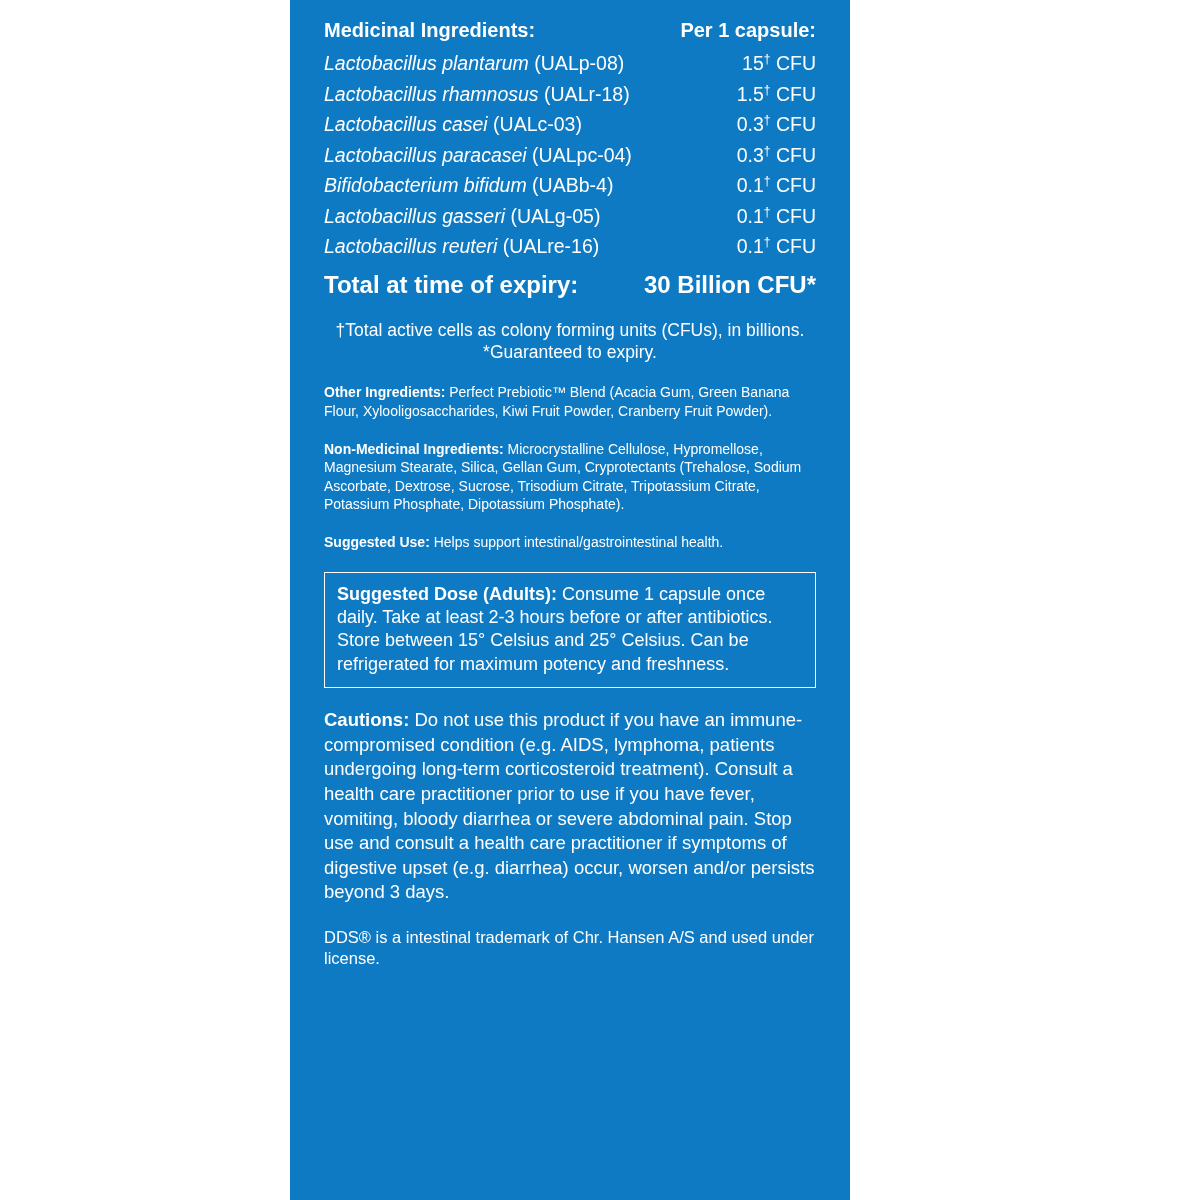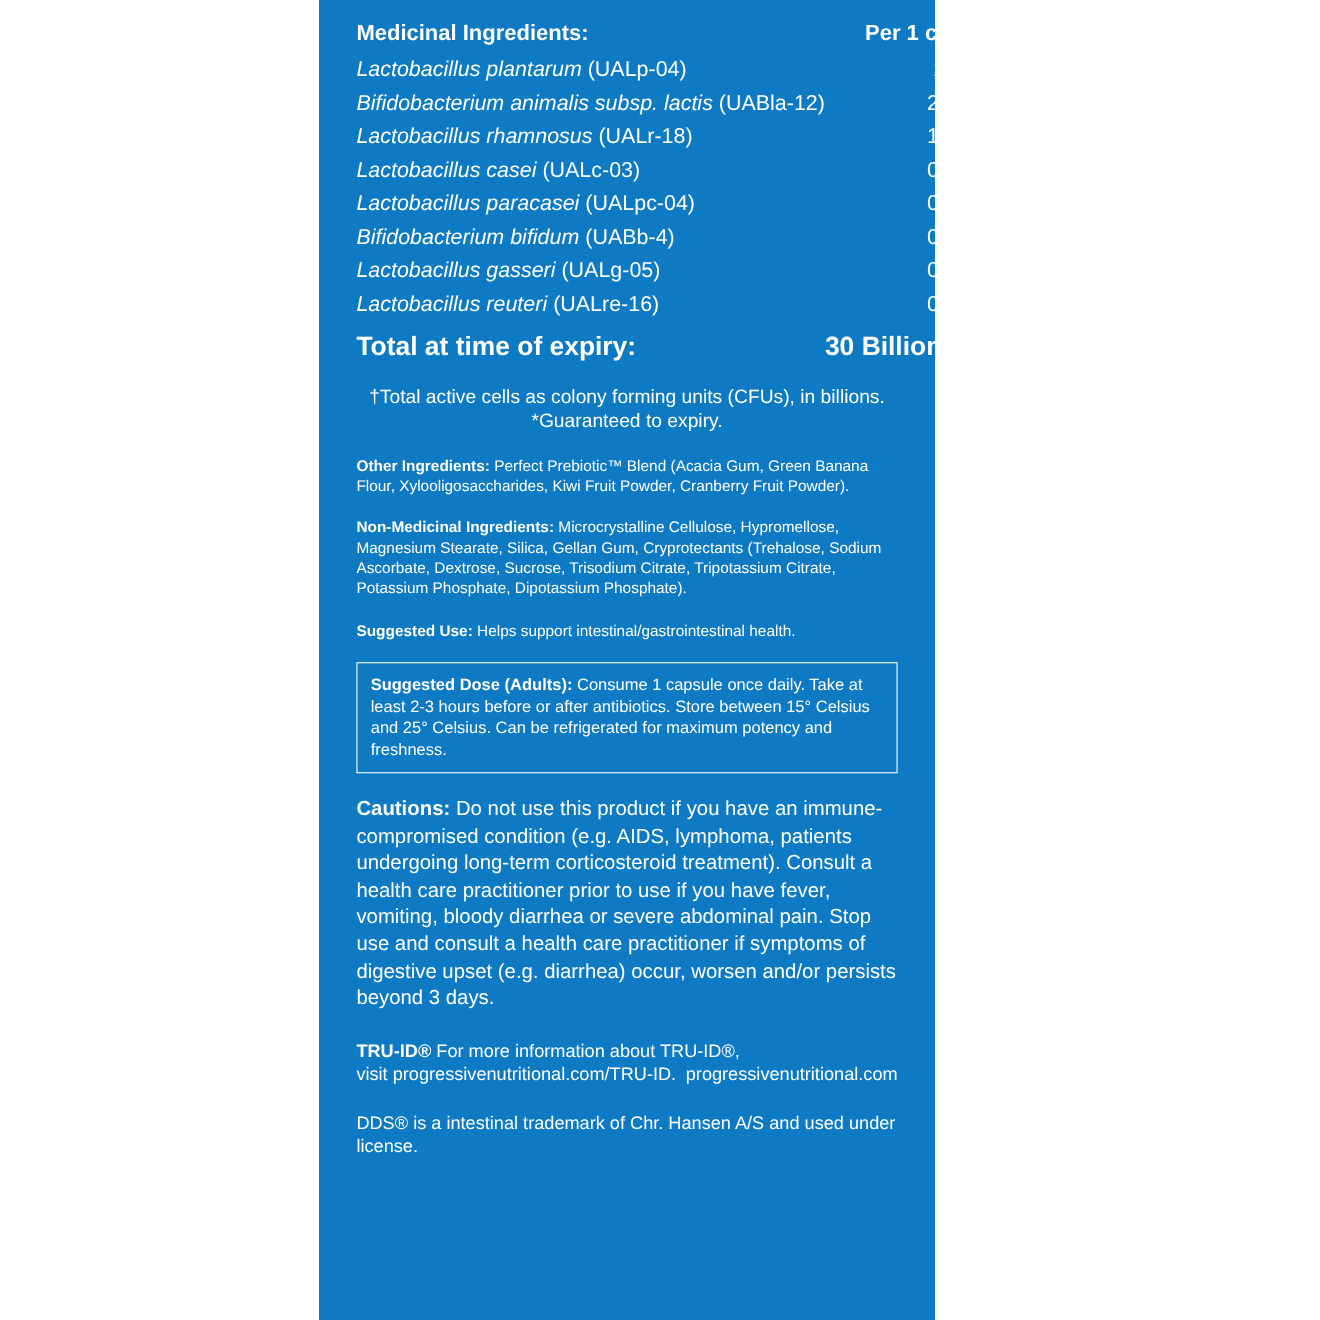--- a/index.html
+++ b/index.html
@@ -66,21 +66,21 @@
     line-height: 1.31;
     margin-top: 20px;
   }
   .para b, .lbl {
     font-weight: bold;
   }
   .dose-box {
     margin-top: 20px;
     border: 1.5px solid #ffffff;
     padding: 10px 12px 11px 12px;
-    font-size: 15px;
+    font-size: 18px;
     line-height: 1.3;
   }
   .cautions {
     font-size: 18.5px;
     line-height: 1.33;
     margin-top: 20px;
   }
   .truid {
     margin-top: 26px;
     font-size: 16.5px;
@@ -104,29 +104,25 @@
 <div id="panel">
 
   <table class="ing-table">
     <tbody>
       <tr class="hdr">
         <td>Medicinal Ingredients:</td>
         <td class="amt">Per 1 capsule:</td>
       </tr>
 
       <tr>
-        <td><span class="ital">Lactobacillus plantarum</span><span> (UALp-04)</span></td>
+        <td><span class="ital">Lactobacillus plantarum</span><span> (UALp-08)</span></td>
         <td class="amt"><span>15</span><sup>†</sup><span> CFU</span></td>
       </tr>
 
 
-      <tr>
-        <td><span class="ital">Bifidobacterium animalis subsp. lactis</span><span> (UABla-12)</span></td>
-        <td class="amt"><span>2.5</span><sup>†</sup><span> CFU</span></td>
-      </tr>
 
       <tr>
         <td><span class="ital">Lactobacillus rhamnosus</span><span> (UALr-18)</span></td>
         <td class="amt"><span>1.5</span><sup>†</sup><span> CFU</span></td>
       </tr>
 
       <tr>
         <td><span class="ital">Lactobacillus casei</span><span> (UALc-03)</span></td>
         <td class="amt"><span>0.3</span><sup>†</sup><span> CFU</span></td>
       </tr>
@@ -177,21 +173,16 @@
   </div>
 
   <div class="dose-box">
     <span class="lbl">Suggested Dose (Adults):</span><span> Consume 1 capsule once daily. Take at least 2-3 hours before or after antibiotics. Store between 15° Celsius and 25° Celsius. Can be refrigerated for maximum potency and freshness.</span>
   </div>
 
   <div class="cautions">
     <span class="lbl">Cautions:</span><span> Do not use this product if you have an immune-compromised condition (e.g. AIDS, lymphoma, patients undergoing long-term corticosteroid treatment). Consult a health care practitioner prior to use if you have fever, vomiting, bloody diarrhea or severe abdominal pain. Stop use and consult a health care practitioner if symptoms of digestive upset (e.g. diarrhea) occur, worsen and/or persists beyond 3 days.</span>
   </div>
 
-  <div class="truid">
-    <span class="lbl">TRU-ID®</span><span> For more information about TRU-ID®,</span>
-    <div>visit progressivenutritional.com/TRU-ID.</div>
-    <span class="site">progressivenutritional.com</span>
-  </div>
 
   <div class="dds">DDS® is a intestinal trademark of Chr. Hansen A/S and used under license.</div>
 
 </div>
 
 </body></html>

